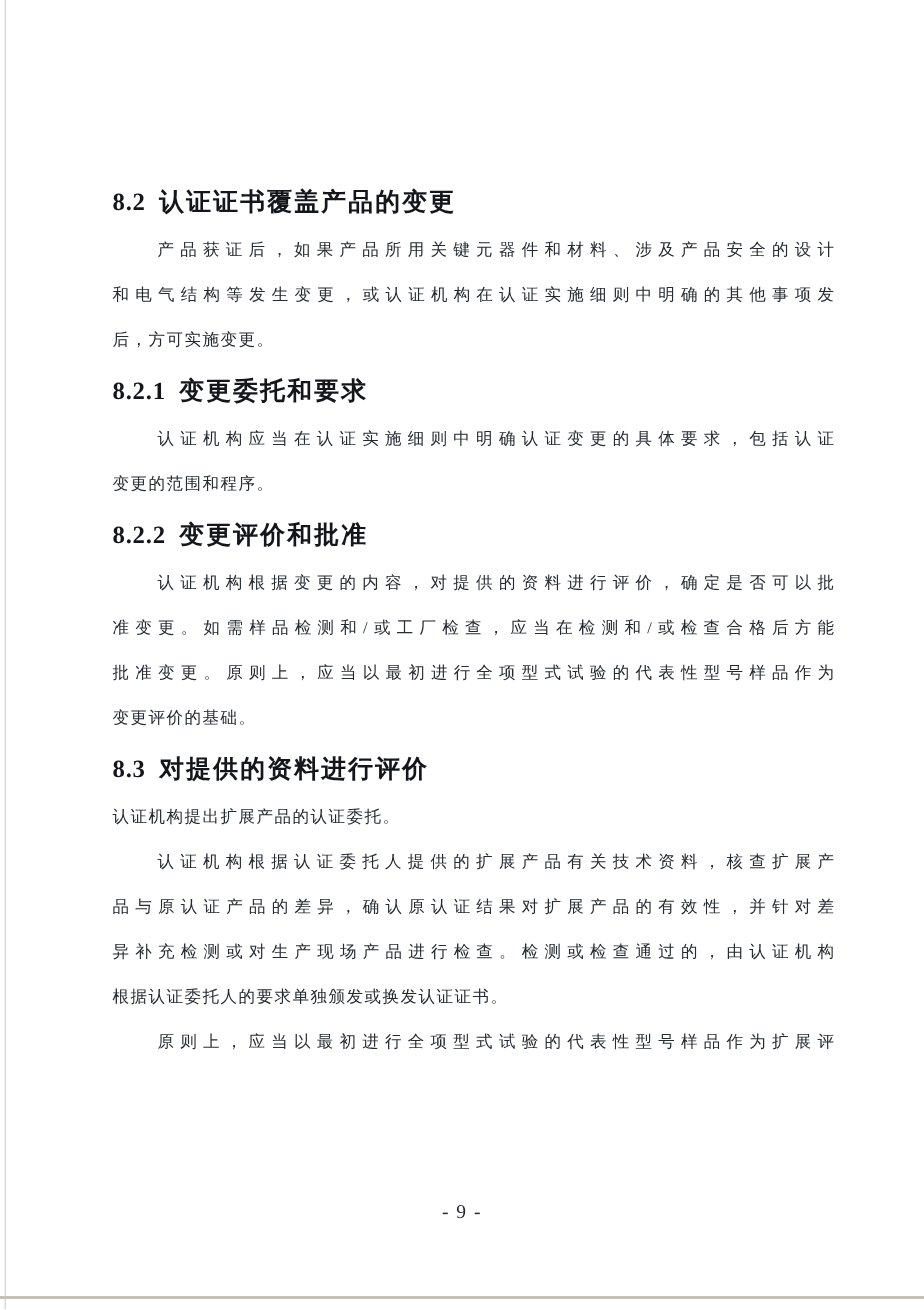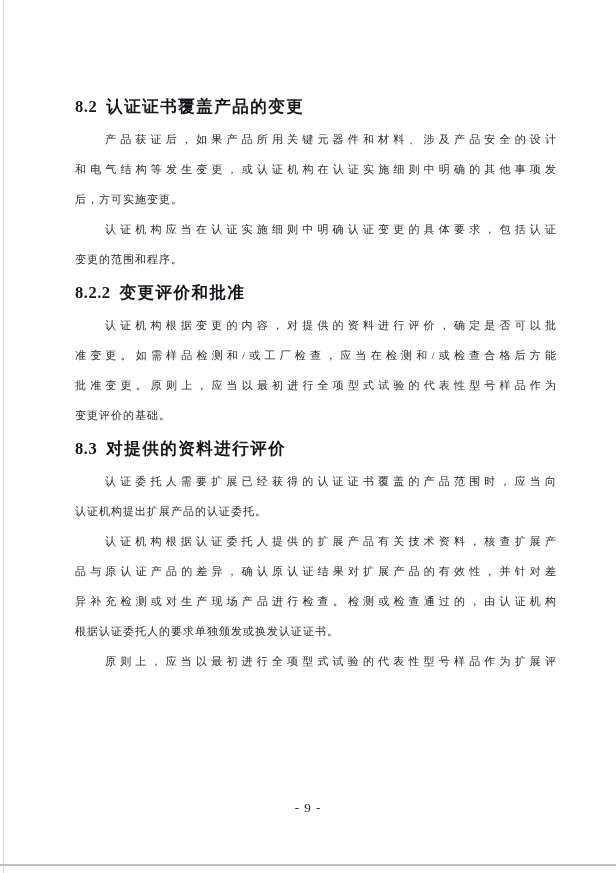--- a/index.html
+++ b/index.html
@@ -27,21 +27,21 @@
     position: absolute;
     left: 0;
     right: 0;
     top: 864px;
     height: 2px;
     background: #c7c0b8;
   }
   .content {
     position: absolute;
     left: 75px;
-    top: 92px;
+    top: 120px;
     width: 481px;
   }
   
   .h {
     height: 30px;
     line-height: 30px;
     font-weight: bold;
     color: #14161b;
     font-size: 16.5px;
     margin-top: 4px;
@@ -94,35 +94,37 @@
 
   <div class="content">
 
     <div class="h h-first">
       <span class="num">8.2</span><span class="ht">认证证书覆盖产品的变更</span>
     </div>
     <div class="ln first">产品获证后，如果产品所用关键元器件和材料、涉及产品安全的设计</div>
     <div class="ln">和电气结构等发生变更，或认证机构在认证实施细则中明确的其他事项发</div>
     <div class="ln last">后，方可实施变更。</div>
 
+    <div class="h">
+      <span class="num">8.2.1</span><span class="ht">变更委托和要求</span>
+    </div>
     <div class="ln first">认证机构应当在认证实施细则中明确认证变更的具体要求，包括认证</div>
     <div class="ln last">变更的范围和程序。</div>
 
     <div class="h">
       <span class="num">8.2.2</span><span class="ht">变更评价和批准</span>
     </div>
     <div class="ln first">认证机构根据变更的内容，对提供的资料进行评价，确定是否可以批</div>
     <div class="ln">准变更。如需样品检测和/或工厂检查，应当在检测和/或检查合格后方能</div>
     <div class="ln">批准变更。原则上，应当以最初进行全项型式试验的代表性型号样品作为</div>
     <div class="ln last">变更评价的基础。</div>
 
     <div class="h">
       <span class="num">8.3</span><span class="ht">对提供的资料进行评价</span>
     </div>
-    <div class="ln first">认证委托人需要扩展已经获得的认证证书覆盖的产品范围时，应当向</div>
     <div class="ln last">认证机构提出扩展产品的认证委托。</div>
 
     <div class="ln first">认证机构根据认证委托人提供的扩展产品有关技术资料，核查扩展产</div>
     <div class="ln">品与原认证产品的差异，确认原认证结果对扩展产品的有效性，并针对差</div>
     <div class="ln">异补充检测或对生产现场产品进行检查。检测或检查通过的，由认证机构</div>
     <div class="ln last">根据认证委托人的要求单独颁发或换发认证证书。</div>
 
     <div class="ln first">原则上，应当以最初进行全项型式试验的代表性型号样品作为扩展评</div>
 
   </div>

